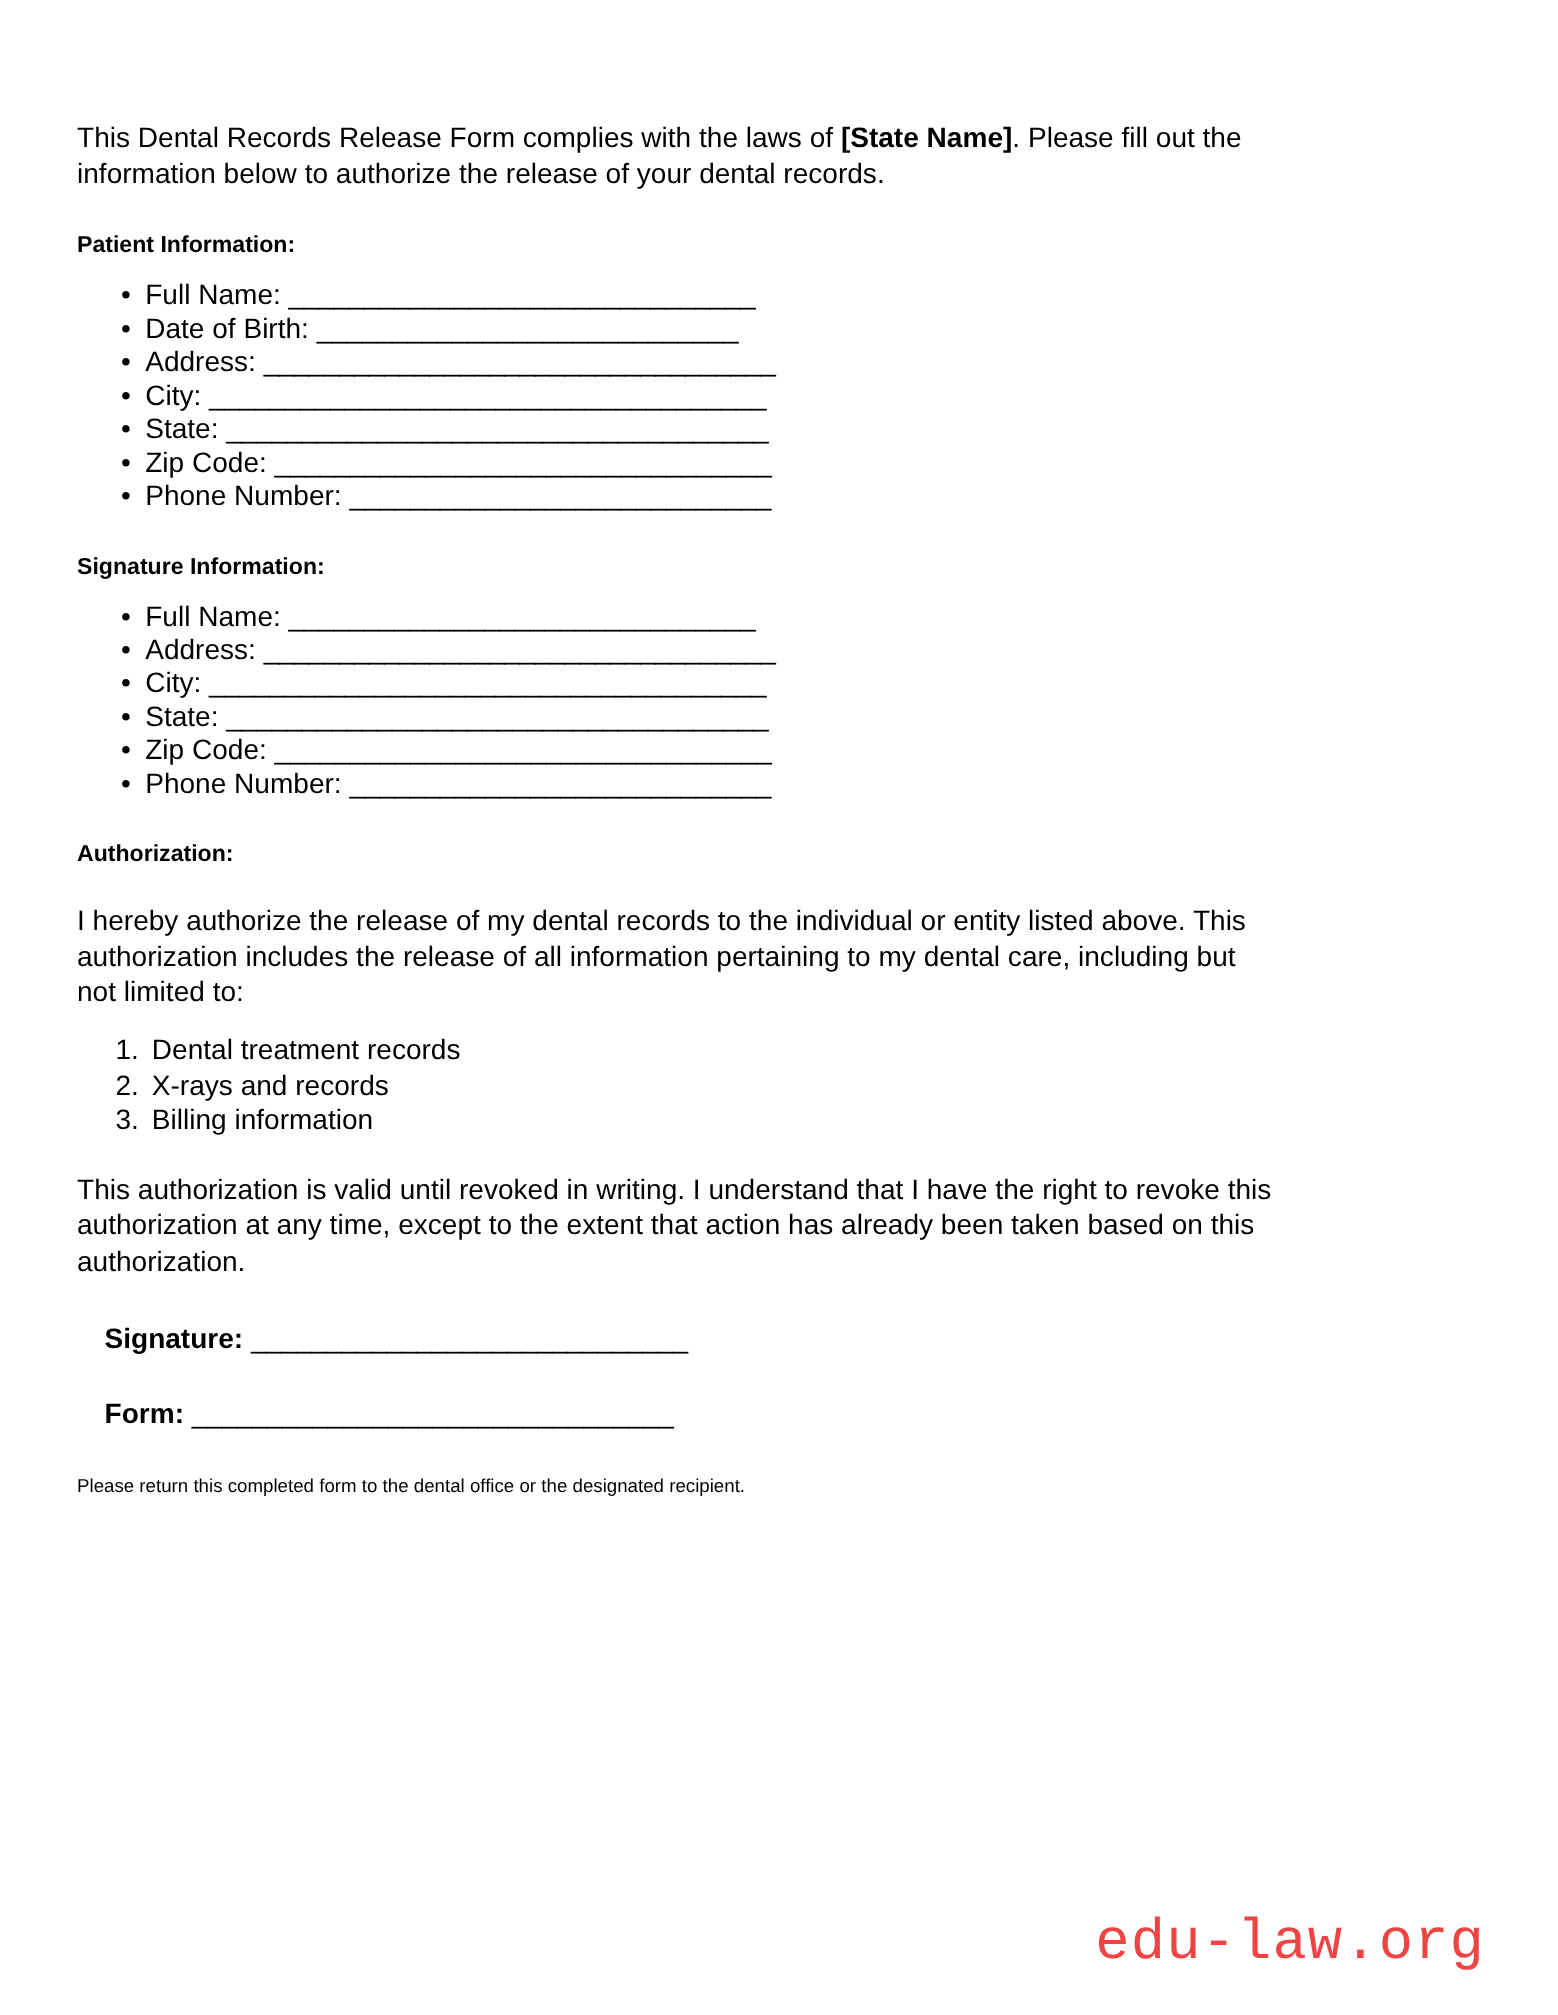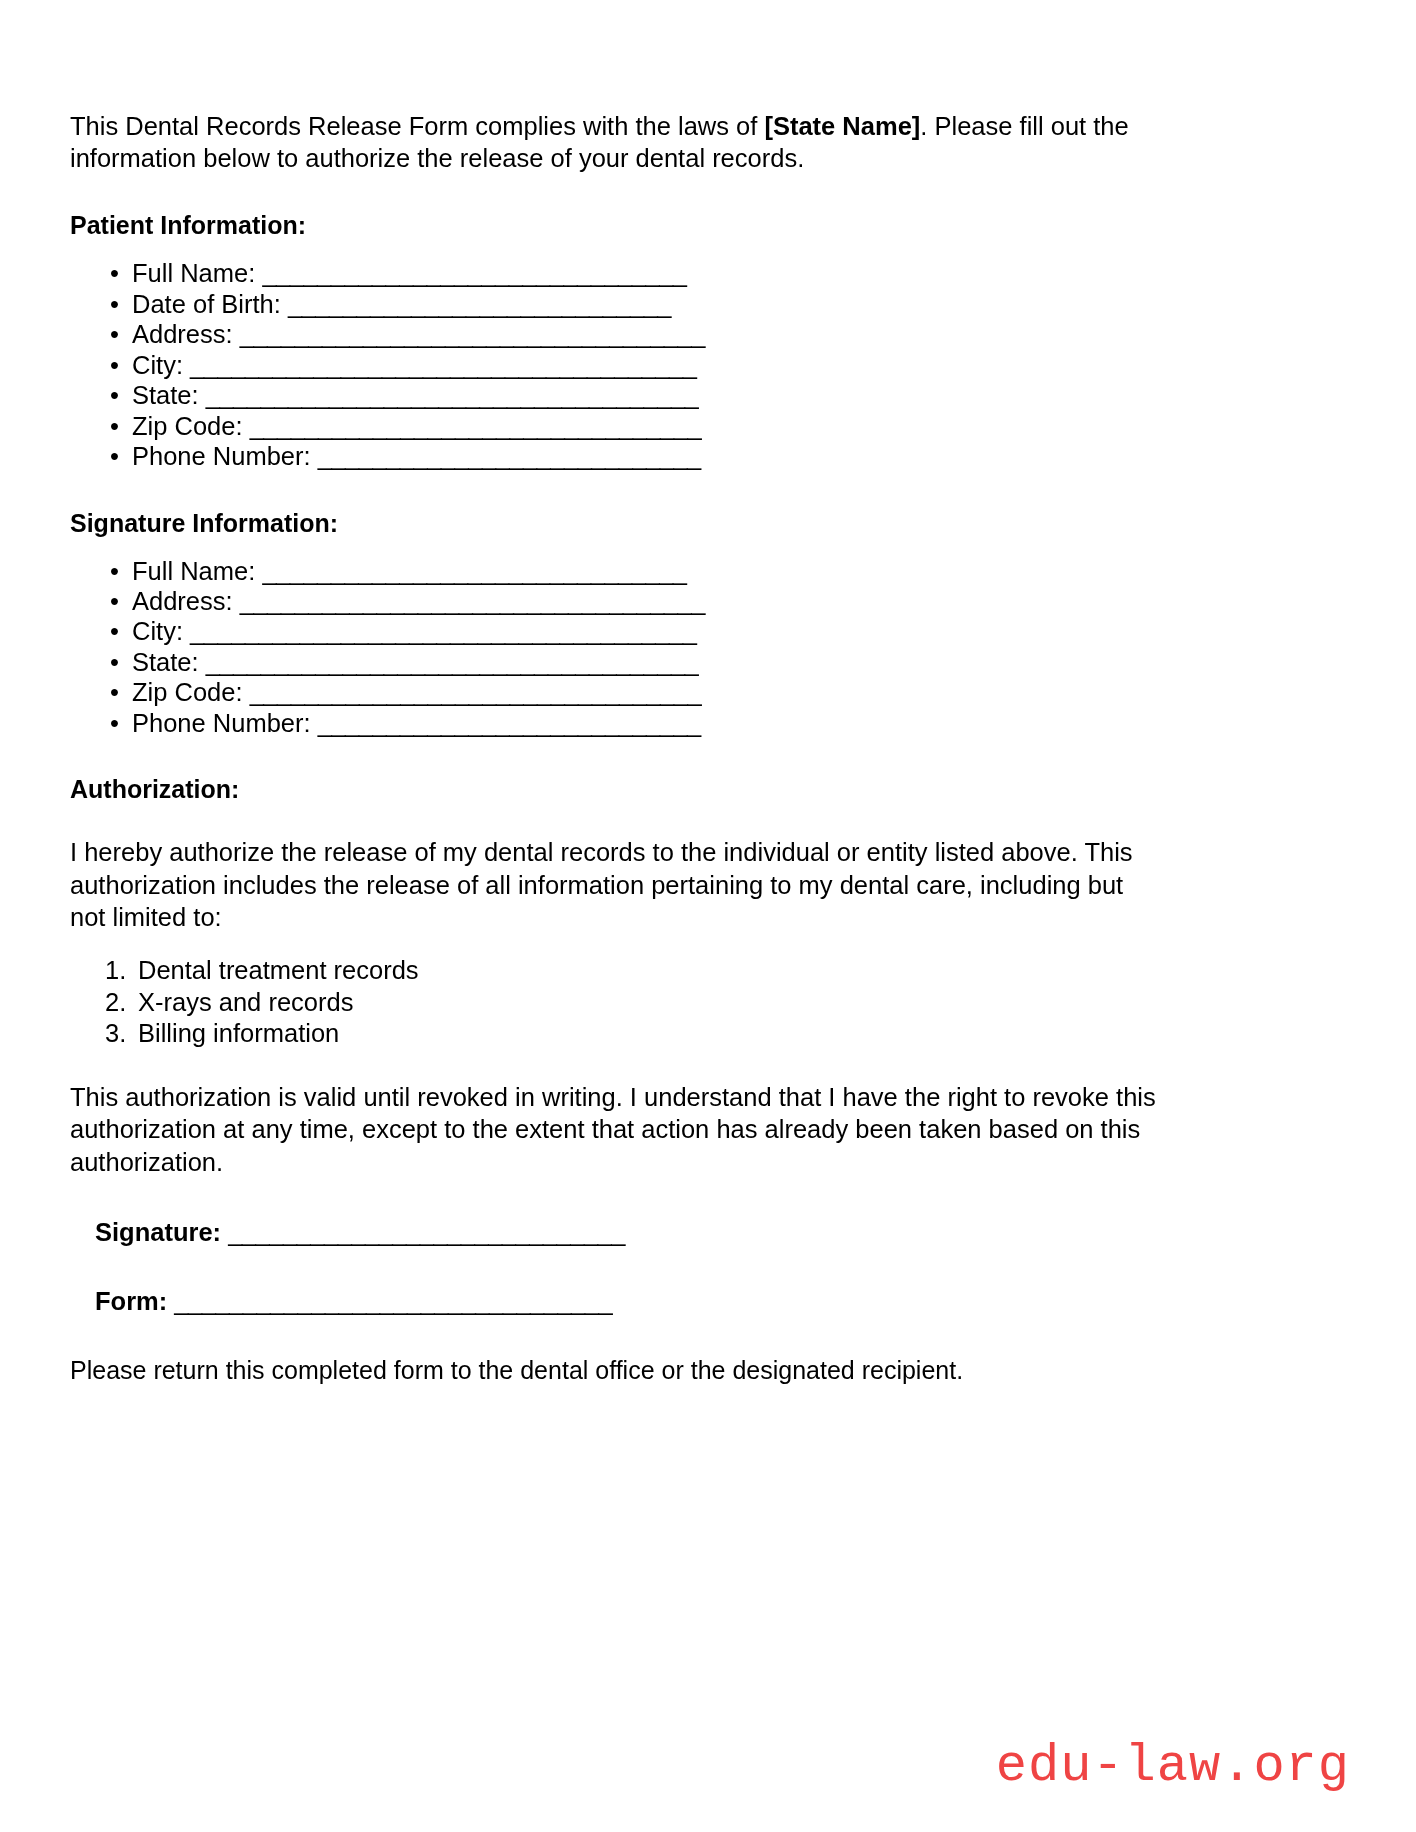--- a/index.html
+++ b/index.html
@@ -28,21 +28,21 @@
   }
   .intro {
     font-size: 25.5px;
     line-height: 1.26;
     margin: 48px 0 0 0;
     max-width: 1085px;
   }
   .intro b { font-weight: bold; }
 
   .section-head {
-    font-size: 25px;
+    font-size: 21px;
     font-weight: bold;
     margin: 37px 0 0 0;
   }
 
   ul.fields, ol.numlist {
     margin: 18px 0 0 0;
     padding: 0 0 0 0;
     list-style: none;
   }
   ul.fields li {
@@ -87,21 +87,21 @@
   }
 
   .sig-row {
     font-size: 25.5px;
     margin: 40px 0 0 0;
     white-space: nowrap;
   }
   .sig-row .label { font-weight: bold; margin-left: 25px; }
 
   .closing {
-    font-size: 25px;
+    font-size: 17px;
     margin: 40px 0 0 0;
   }
 
   .watermark {
     position: absolute;
     right: 66px;
     bottom: 36px;
     font-family: "Liberation Mono", "DejaVu Sans Mono", monospace;
     font-size: 52px;
     color: #ef4444;

